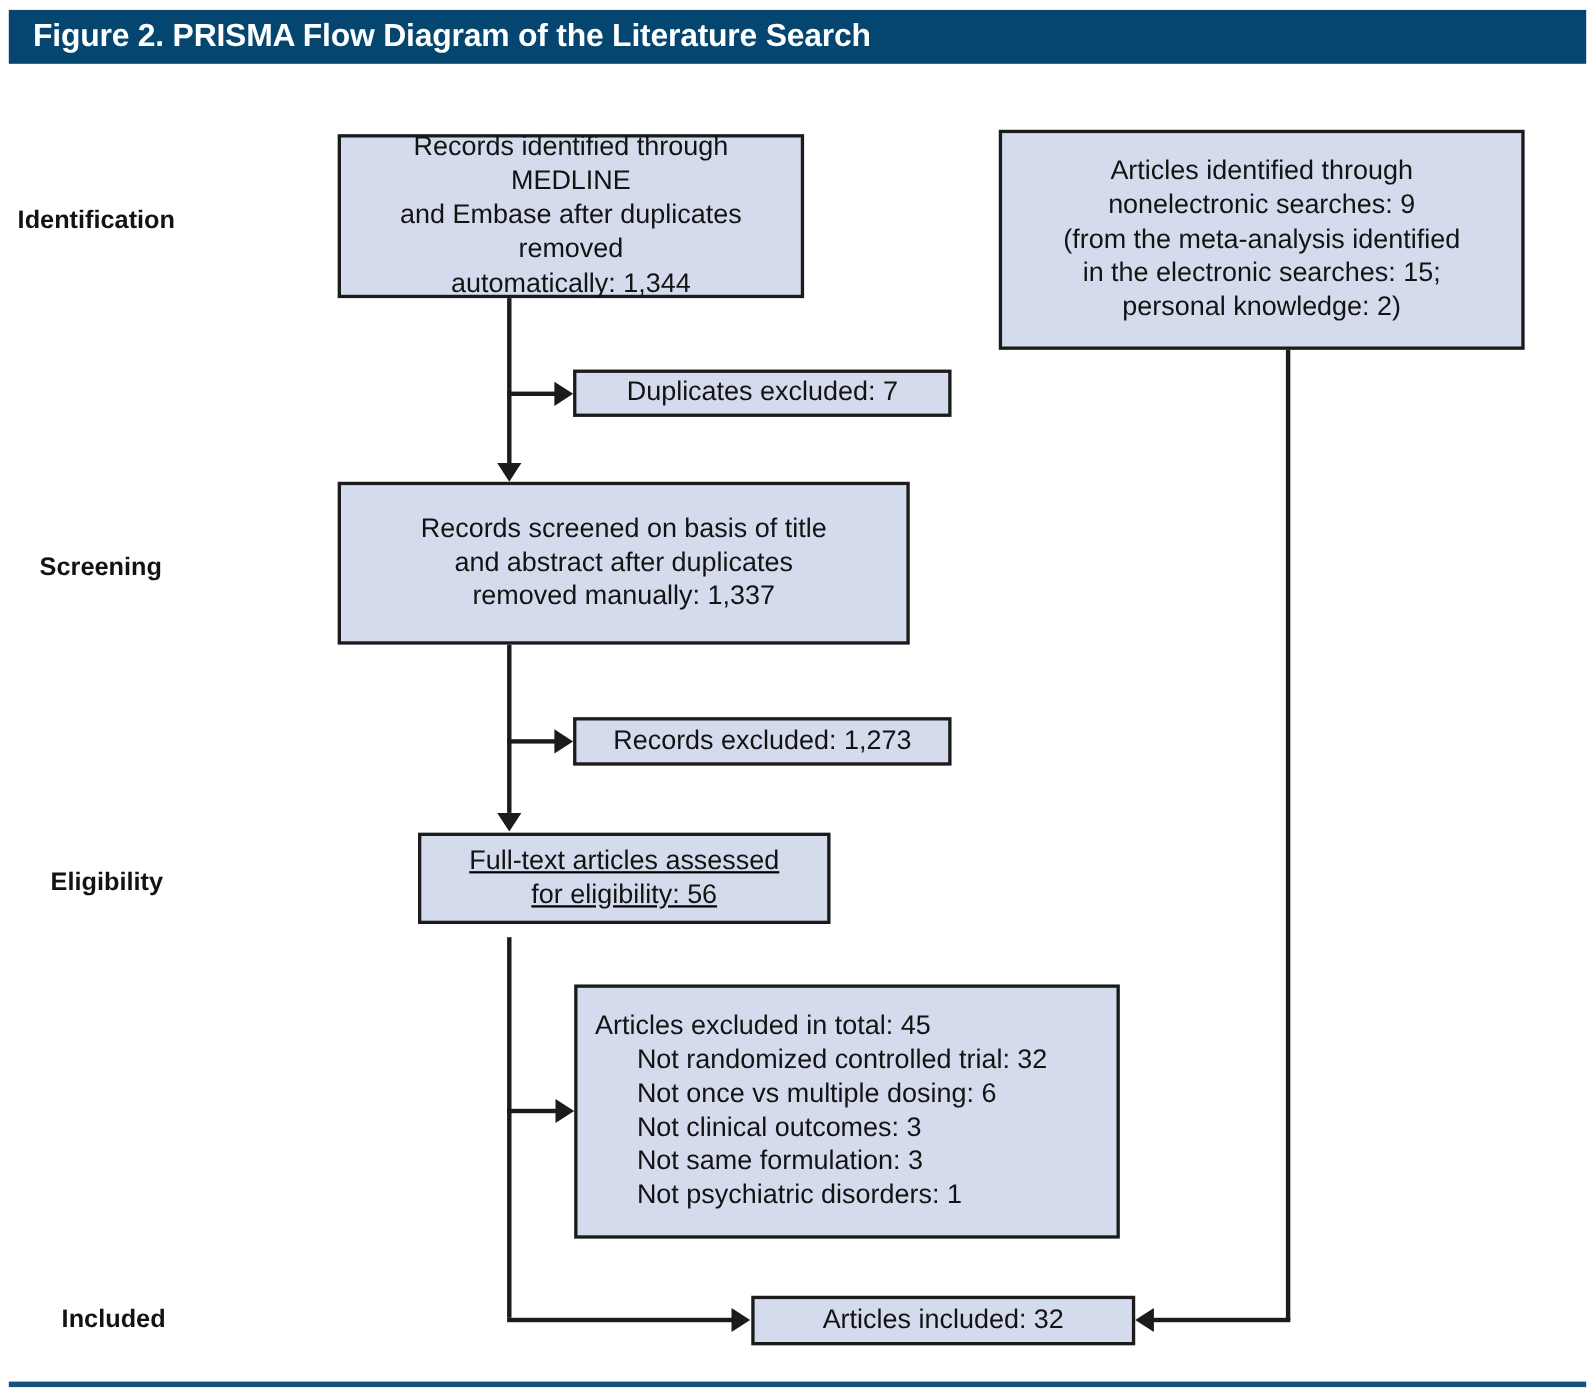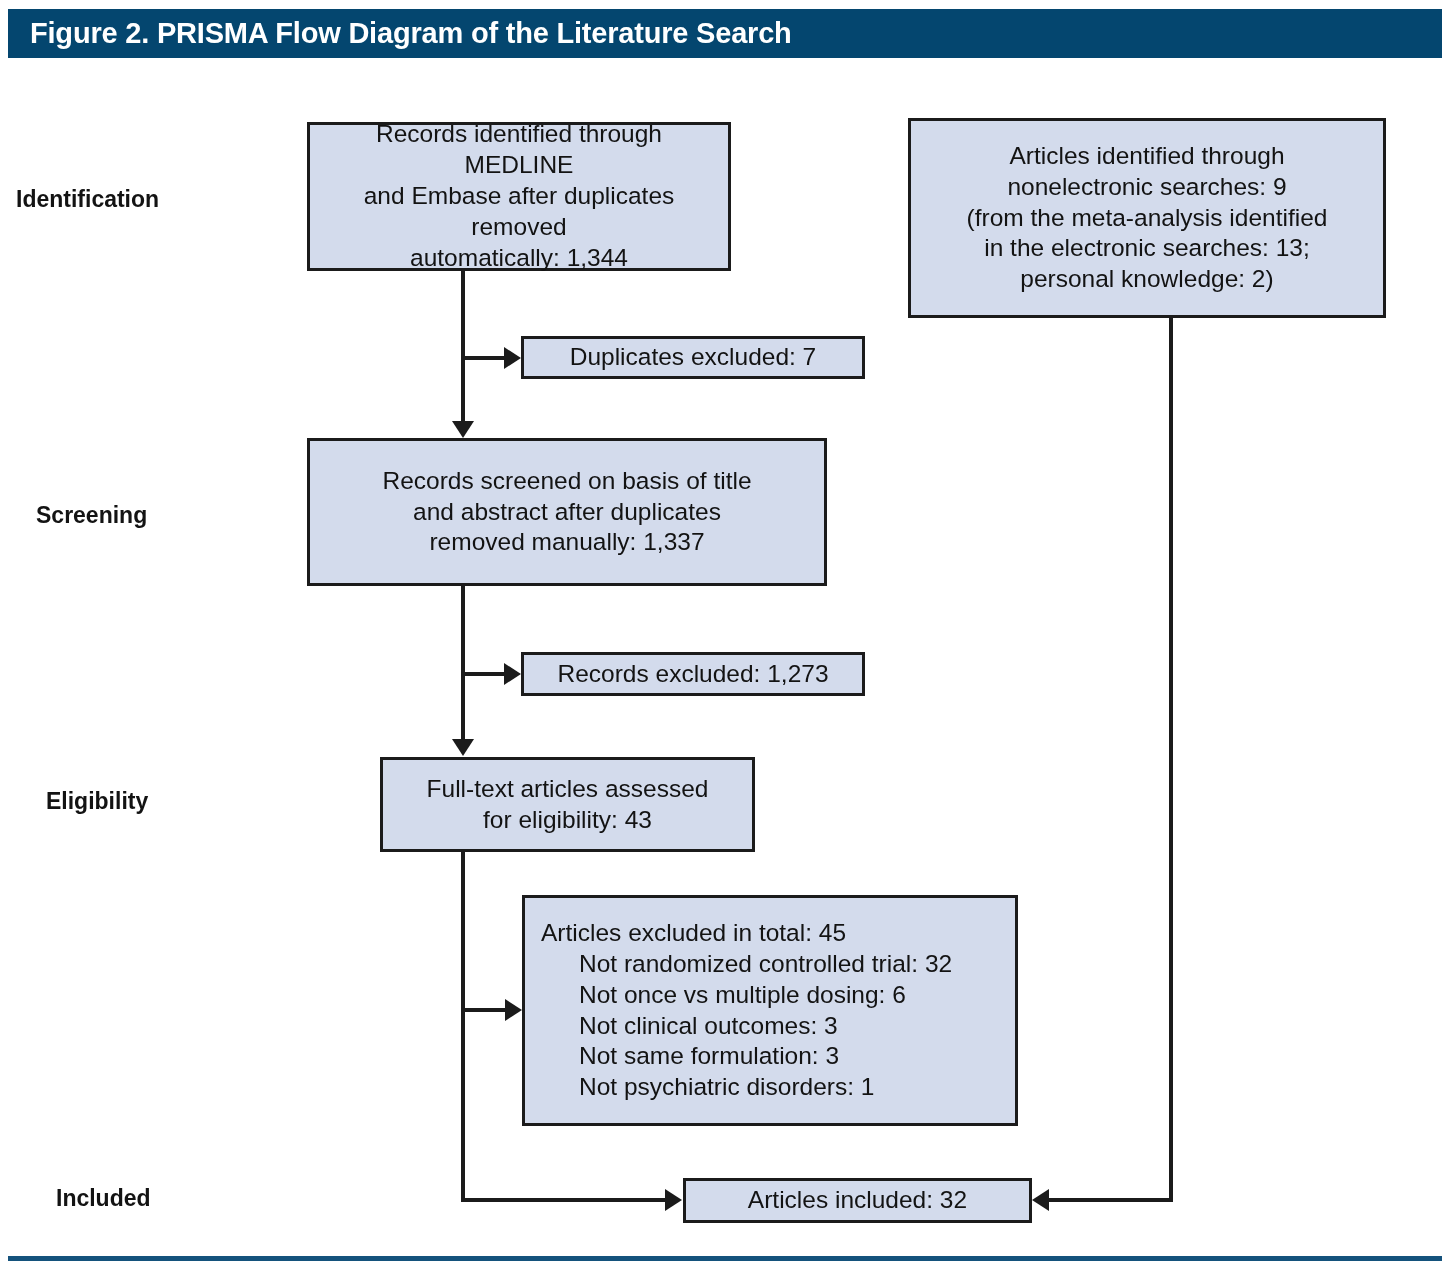--- a/index.html
+++ b/index.html
@@ -147,45 +147,45 @@
       <span>and Embase after duplicates removed</span><br>
       <span>automatically: 1,344</span>
     </div>
   </div>
 
   <div class="pbox" style="left:908px; top:118px; width:478px; height:200px;">
     <div class="ptext">
       <span>Articles identified through</span><br>
       <span>nonelectronic searches: 9</span><br>
       <span>(from the meta-analysis identified</span><br>
-      <span>in the electronic searches: 13;</span><br>
+      <span>in the electronic searches: 15;</span><br>
       <span>personal knowledge: 2)</span>
     </div>
   </div>
 
   <div class="pbox" style="left:521px; top:336px; width:344px; height:43px;">
     <div class="ptext">Duplicates excluded: 7</div>
   </div>
 
   <div class="pbox" style="left:307px; top:438px; width:520px; height:148px;">
     <div class="ptext">
       <span>Records screened on basis of title</span><br>
       <span>and abstract after duplicates</span><br>
       <span>removed manually: 1,337</span>
     </div>
   </div>
 
   <div class="pbox" style="left:521px; top:652px; width:344px; height:44px;">
     <div class="ptext">Records excluded: 1,273</div>
   </div>
 
-  <div class="pbox" style="left:380px; top:757px; width:375px; height:95px;">
+  <div class="pbox" style="left:380px; top:757px; width:375px; height:83px;text-decoration:underline;">
     <div class="ptext">
       <span>Full-text articles assessed</span><br>
-      <span>for eligibility: 43</span>
+      <span>for eligibility: 56</span>
     </div>
   </div>
 
   <div class="pbox left-align" style="left:522px; top:895px; width:496px; height:231px;">
     <div class="ptext">
       <span class="excl-head">Articles excluded in total: 45</span>
       <span class="excl-sub">Not randomized controlled trial: 32</span>
       <span class="excl-sub">Not once vs multiple dosing: 6</span>
       <span class="excl-sub">Not clinical outcomes: 3</span>
       <span class="excl-sub">Not same formulation: 3</span>

